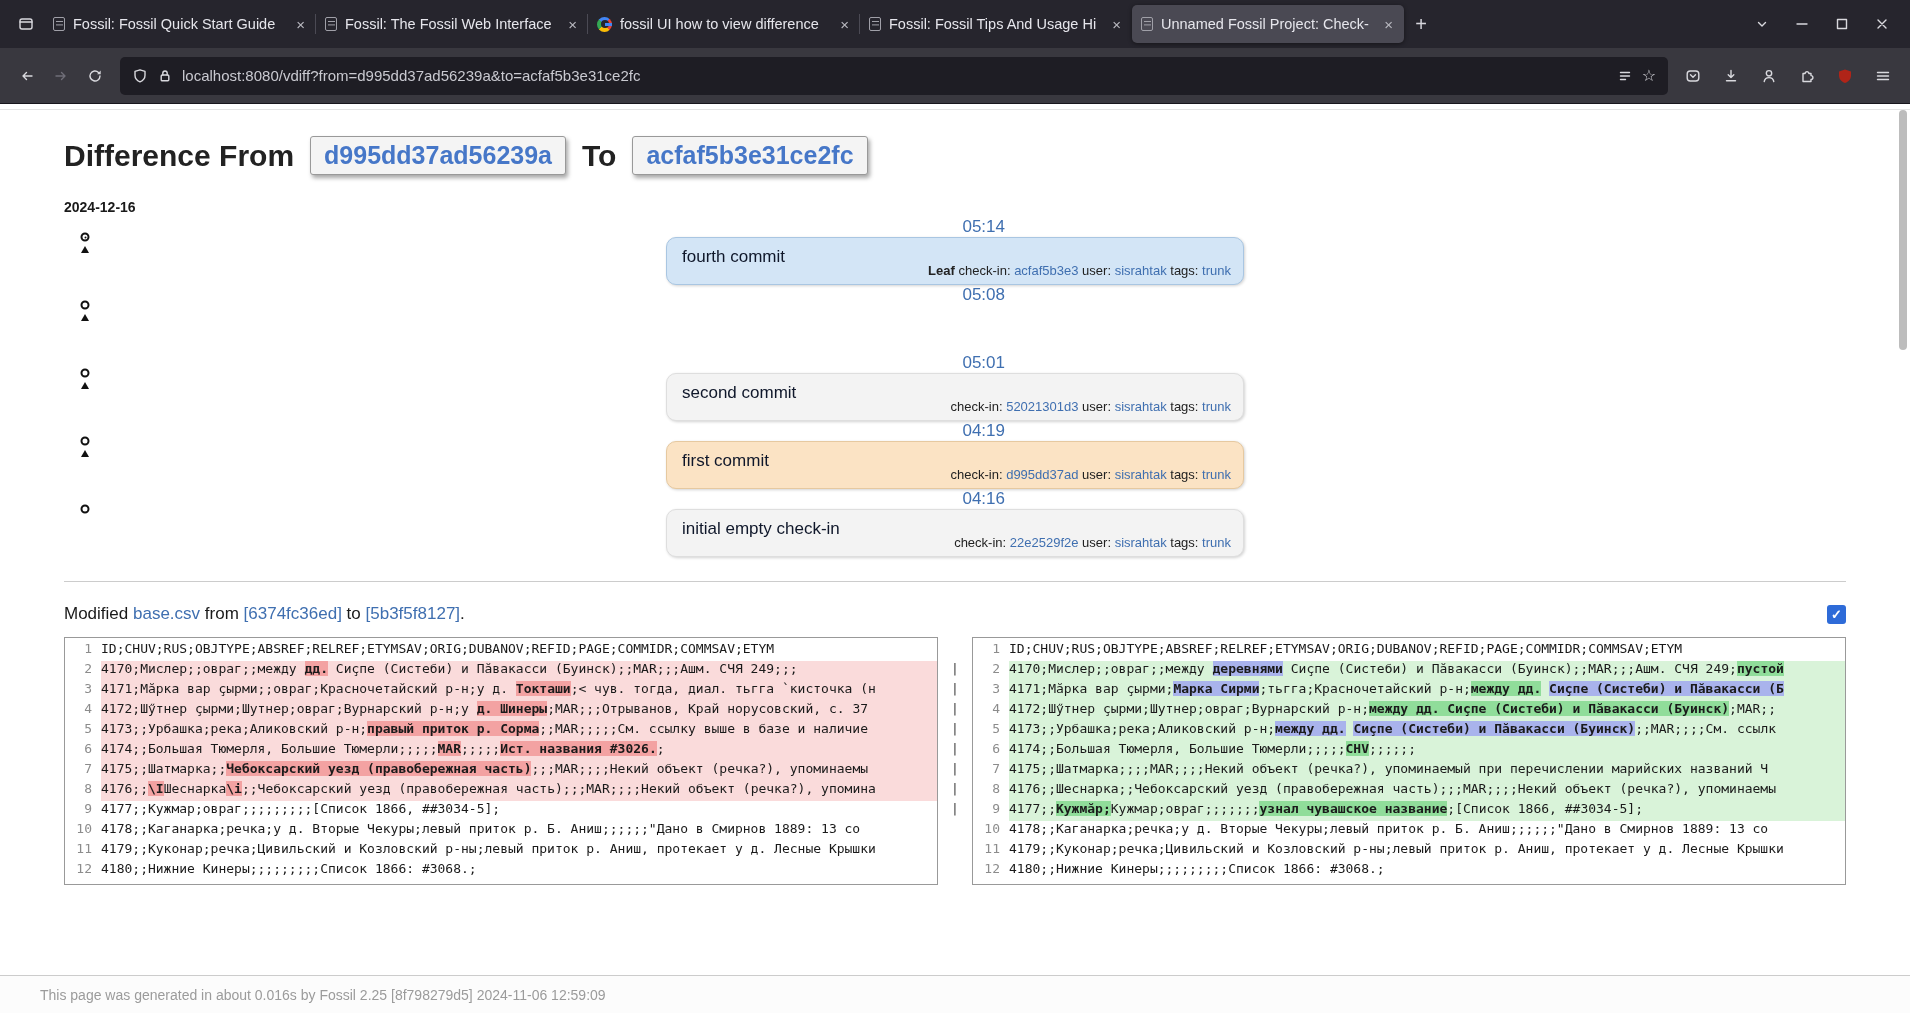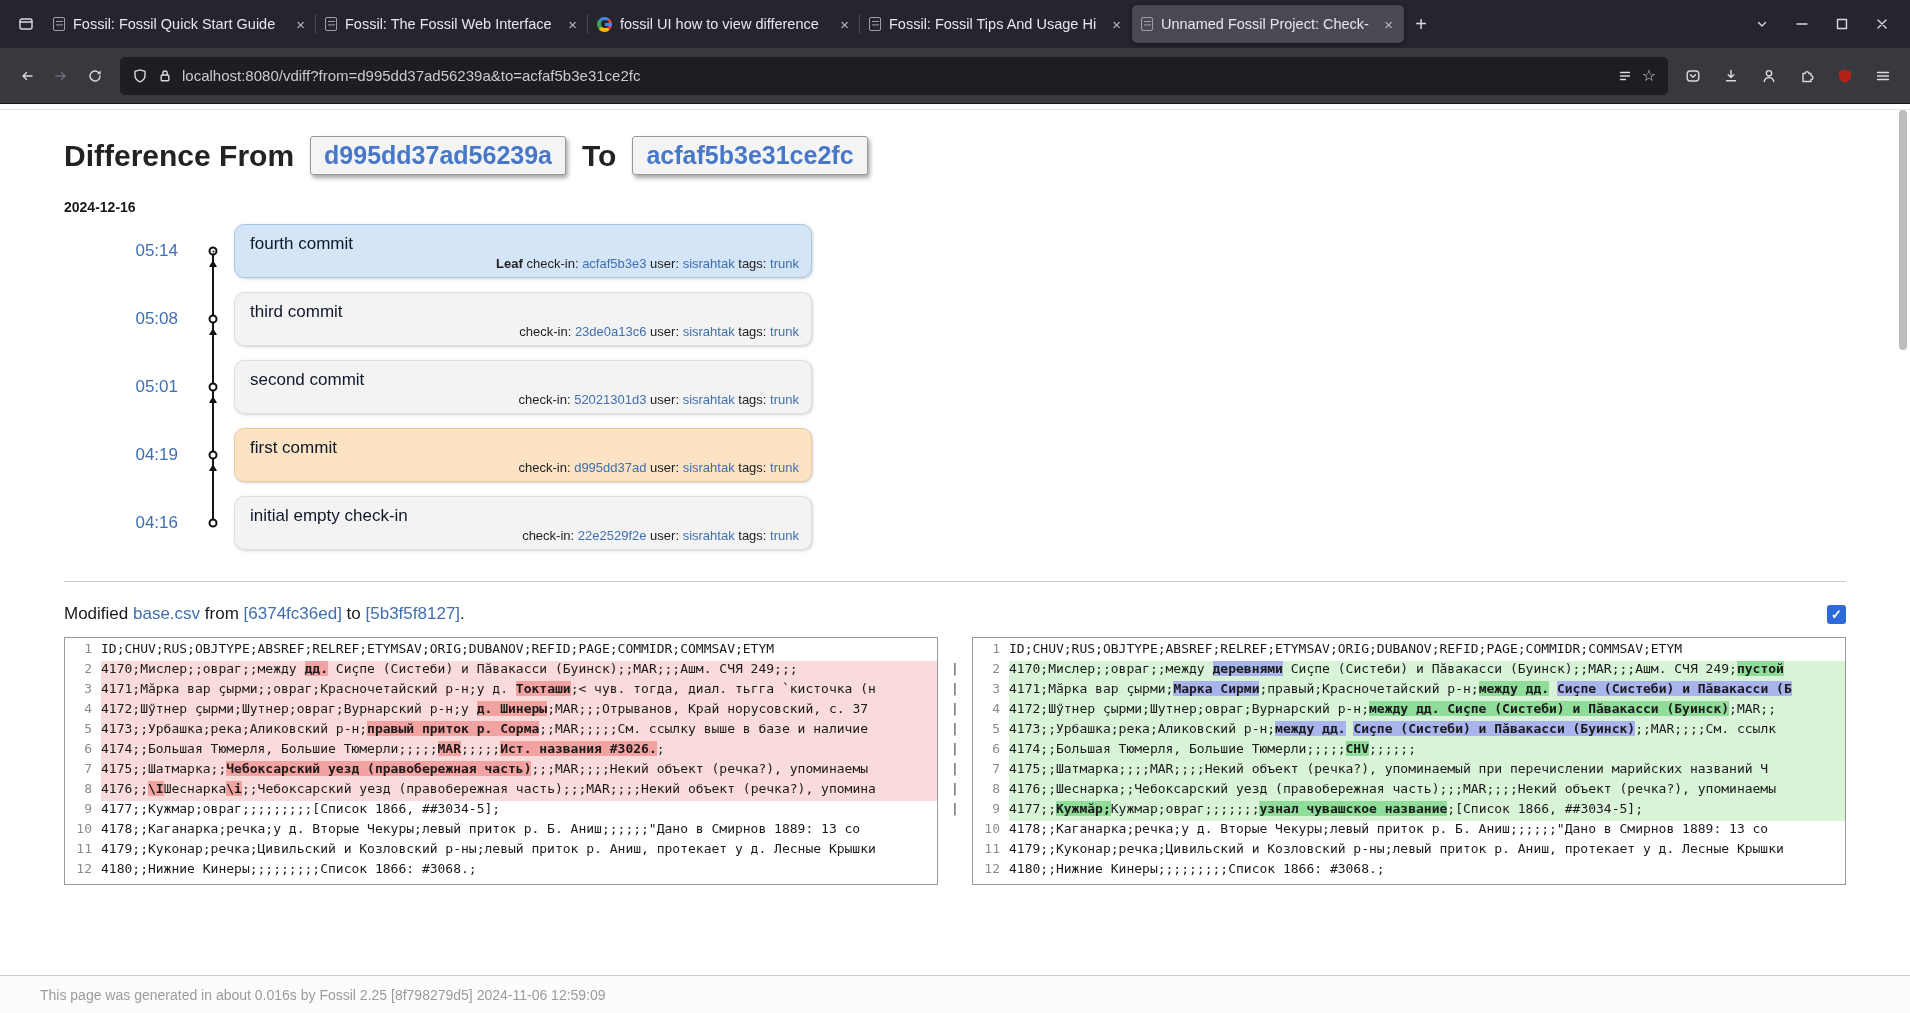--- a/index.html
+++ b/index.html
@@ -43,21 +43,21 @@
   .page { position:relative; height:909px; background:#fff; color:#1a1a1a; overflow:hidden; }
   .inner { padding:0 64px; }
   .top-rule { border-top:1px solid #e4e4e4; margin-top:5px; }
 
   h1.heading { margin:26px 0 0; font-size:30px; font-weight:bold; color:#222; display:flex; align-items:center; gap:16px; }
   .hashbox { font-size:25px; font-weight:bold; color:#4677c8; background:#f4f4f4; border:1px solid #999;
              border-radius:3px; padding:4px 13px; box-shadow:2px 3px 4px rgba(0,0,0,.35); }
 
   .date { margin:24px 0 2px; font-weight:bold; font-size:14px; }
 
-  .t-row { display:flex; align-items:center; height:68px; }
+  .t-row { display:flex; align-items:center; height:68px;flex-direction:column; }
   .t-time { width:128px; text-align:right; padding-right:14px; color:#3f6fb0; font-size:17px; }
   .t-rail { width:42px; align-self:stretch; position:relative; }
   .rail-line { position:absolute; left:50%; transform:translateX(-50%); width:2px; background:#151515; top:0; bottom:0; }
   .t-row.first .rail-line { top:50%; }
   .t-row.last  .rail-line { bottom:50%; }
   .node { position:absolute; left:50%; top:50%; transform:translate(-50%,-50%); width:9px; height:9px;
           border:2.5px solid #111; border-radius:50%; background:#fff; z-index:2; }
   .node.dot::after { content:""; position:absolute; inset:1.5px; background:#111; border-radius:50%; }
   .arrow { position:absolute; left:50%; transform:translateX(-50%); top:calc(50% + 9px); width:0; height:0;
            border-left:4px solid transparent; border-right:4px solid transparent; border-bottom:7px solid #111; }
@@ -270,32 +270,20 @@
     </div>
   </div>
 
   <div class="t-row">
     <span class="t-time">05:08</span>
     <span class="t-rail">
       <span class="rail-line"></span>
       <span class="arrow"></span>
       <span class="node"></span>
     </span>
-    <div class="t-box hl-none">
-      <span class="t-title">third commit</span>
-      <span class="t-meta">
-        
-        <span class="t-ci-label">check-in:</span>
-        <a class="t-hash">23de0a13c6</a>
-        <span class="t-user-label">user:</span>
-        <a class="t-user">sisrahtak</a>
-        <span class="t-tags-label">tags:</span>
-        <a class="t-tags">trunk</a>
-      </span>
-    </div>
   </div>
 
   <div class="t-row">
     <span class="t-time">05:01</span>
     <span class="t-rail">
       <span class="rail-line"></span>
       <span class="arrow"></span>
       <span class="node"></span>
     </span>
     <div class="t-box hl-none">
@@ -399,21 +387,21 @@
           <span>|</span>
           <span>|</span>
           <span></span>
           <span></span>
           <span></span>
         </div>
       <div class="diff-panel">
           <div class="diff-lines">
             <div class="dline bg-n"><span class="lnum">1</span><span class="lcode"><span>ID;CHUV;RUS;OBJTYPE;ABSREF;RELREF;ETYMSAV;ORIG;DUBANOV;REFID;PAGE;COMMIDR;COMMSAV;ETYM</span></span></div>
             <div class="dline bg-ins"><span class="lnum">2</span><span class="lcode"><span>4170;Мислер;;овраг;;между </span><span class="seg-chg">деревнями</span><span> Сиçпе (Систеби) и Пӑвакасси (Буинск);;MAR;;;Ашм. СЧЯ 249;</span><span class="seg-ins">пустой</span></span></div>
-            <div class="dline bg-ins"><span class="lnum">3</span><span class="lcode"><span>4171;Мӑрка вар çырми;</span><span class="seg-chg">Марка Сирми</span><span>;правый;Красночетайский р-н;</span><span class="seg-ins">между дд.</span><span> </span><span class="seg-chg">Сиçпе (Систеби) и Пӑвакасси (Б</span></span></div>
+            <div class="dline bg-ins"><span class="lnum">3</span><span class="lcode"><span>4171;Мӑрка вар çырми;</span><span class="seg-chg">Марка Сирми</span><span>;тьгга;Красночетайский р-н;</span><span class="seg-ins">между дд.</span><span> </span><span class="seg-chg">Сиçпе (Систеби) и Пӑвакасси (Б</span></span></div>
             <div class="dline bg-ins"><span class="lnum">4</span><span class="lcode"><span>4172;Шӳтнер çырми;Шутнер;овраг;Вурнарский р-н;</span><span class="seg-ins">между дд. Сиçпе (Систеби) и Пӑвакасси (Буинск)</span><span>;MAR;;</span></span></div>
             <div class="dline bg-ins"><span class="lnum">5</span><span class="lcode"><span>4173;;Урбашка;река;Аликовский р-н;</span><span class="seg-chg">между дд.</span><span> </span><span class="seg-chg">Сиçпе (Систеби) и Пӑвакасси (Буинск)</span><span>;;MAR;;;;См. ссылк</span></span></div>
             <div class="dline bg-ins"><span class="lnum">6</span><span class="lcode"><span>4174;;Большая Тюмерля, Большие Тюмерли;;;;;</span><span class="seg-ins">CHV</span><span>;;;;;;</span></span></div>
             <div class="dline bg-ins"><span class="lnum">7</span><span class="lcode"><span>4175;;Шатмарка;;;;MAR;;;;Некий объект (речка?), упоминаемый при перечислении марийских названий Ч</span></span></div>
             <div class="dline bg-ins"><span class="lnum">8</span><span class="lcode"><span>4176;;Шеснарка;;Чебоксарский уезд (правобережная часть);;;MAR;;;;Некий объект (речка?), упоминаемы</span></span></div>
             <div class="dline bg-ins"><span class="lnum">9</span><span class="lcode"><span>4177;;</span><span class="seg-ins">Кужмӑр;</span><span>Кужмар;овраг;;;;;;;</span><span class="seg-ins">узнал чувашское название</span><span>;[Список 1866, ##3034-5];</span></span></div>
             <div class="dline bg-n"><span class="lnum">10</span><span class="lcode"><span>4178;;Каганарка;речка;у д. Вторые Чекуры;левый приток р. Б. Аниш;;;;;;"Дано в Смирнов 1889: 13 со </span></span></div>
             <div class="dline bg-n"><span class="lnum">11</span><span class="lcode"><span>4179;;Куконар;речка;Цивильский и Козловский р-ны;левый приток р. Аниш, протекает у д. Лесные Крышки</span></span></div>
             <div class="dline bg-n"><span class="lnum">12</span><span class="lcode"><span>4180;;Нижние Кинеры;;;;;;;;;Список 1866: #3068.;</span></span></div>
           </div>

